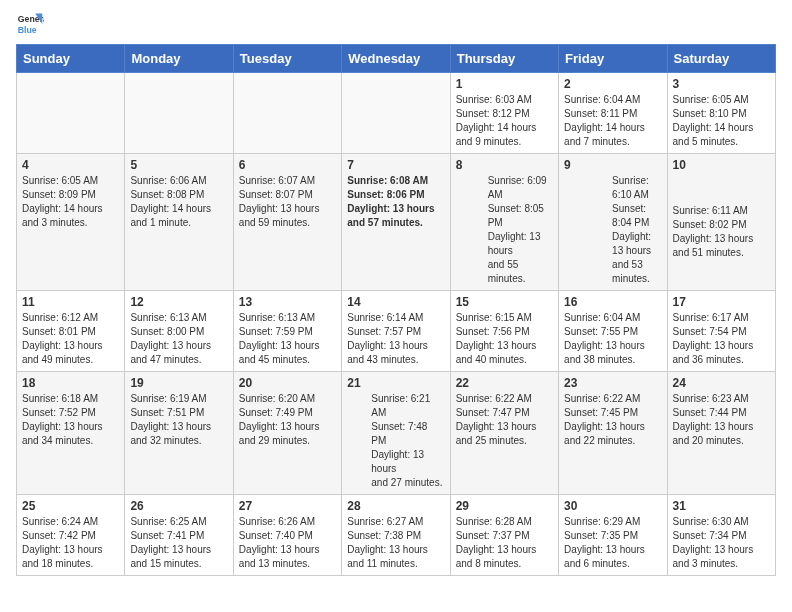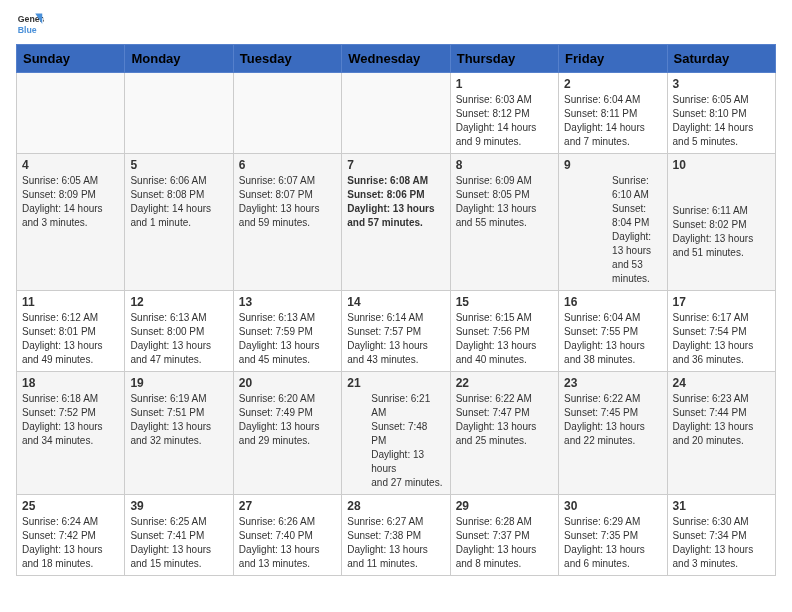--- a/index.html
+++ b/index.html
@@ -42,21 +42,21 @@
       color: #555;
       font-weight: normal;
     }
     .calendar {
       width: 100%;
       border-collapse: collapse;
       border: 1px solid #ccc;
     }
     .calendar th {
       background-color: #3a6bbf;
-      color: #000000;
+      color: #ffffff;
       font-size: 13px;
       font-weight: bold;
       padding: 6px 6px;
       text-align: left;
       border: 1px solid #5580cc;
     }
     .calendar td {
       border: 1px solid #ccc;
       vertical-align: top;
       padding: 4px 5px;
@@ -171,21 +171,21 @@
           </td>
           <td>
             <span class="day-number">7</span>
             <div class="day-info" style="white-space: pre-line; font-weight: bold;">Sunrise: 6:08 AM
 Sunset: 8:06 PM
 Daylight: 13 hours
 and 57 minutes.</div>
           </td>
           <td>
             <span class="day-number">8</span>
-            <div class="day-info" style="white-space: pre-line;">Sunrise: 6:09 AM
+            <div class="day-info" style="white-space: pre-line; margin-left: 32px;">Sunrise: 6:09 AM
 Sunset: 8:05 PM
 Daylight: 13 hours
 and 55 minutes.</div>
           </td>
           <td>
             <span class="day-number">9</span>
             <div class="day-info" style="white-space: pre-line; margin-left: 48px;">Sunrise: 6:10 AM
 Sunset: 8:04 PM
 Daylight: 13 hours
 and 53 minutes.</div>
@@ -302,21 +302,21 @@
         </tr>
         <tr>
           <td>
             <span class="day-number">25</span>
             <div class="day-info" style="white-space: pre-line;">Sunrise: 6:24 AM
 Sunset: 7:42 PM
 Daylight: 13 hours
 and 18 minutes.</div>
           </td>
           <td>
-            <span class="day-number">39</span>
+            <span class="day-number">26</span>
             <div class="day-info" style="white-space: pre-line;">Sunrise: 6:25 AM
 Sunset: 7:41 PM
 Daylight: 13 hours
 and 15 minutes.</div>
           </td>
           <td>
             <span class="day-number">27</span>
             <div class="day-info" style="white-space: pre-line;">Sunrise: 6:26 AM
 Sunset: 7:40 PM
 Daylight: 13 hours

